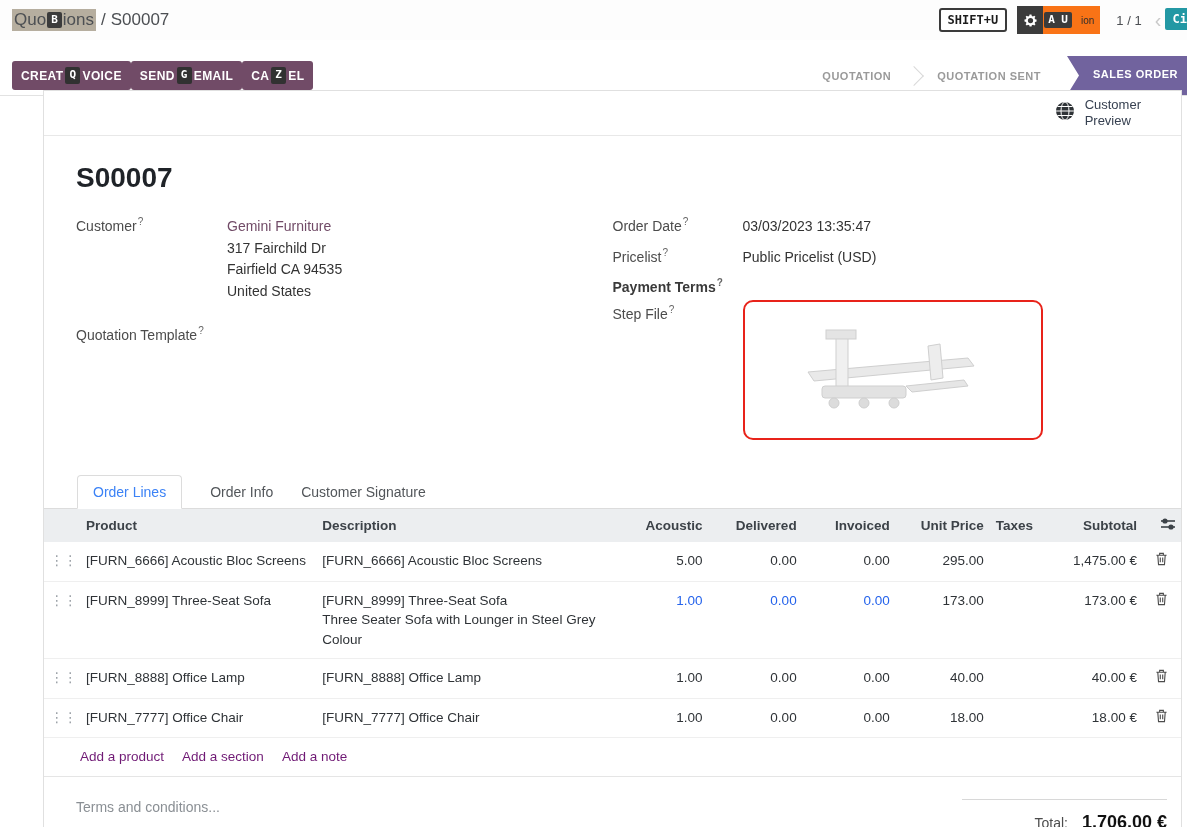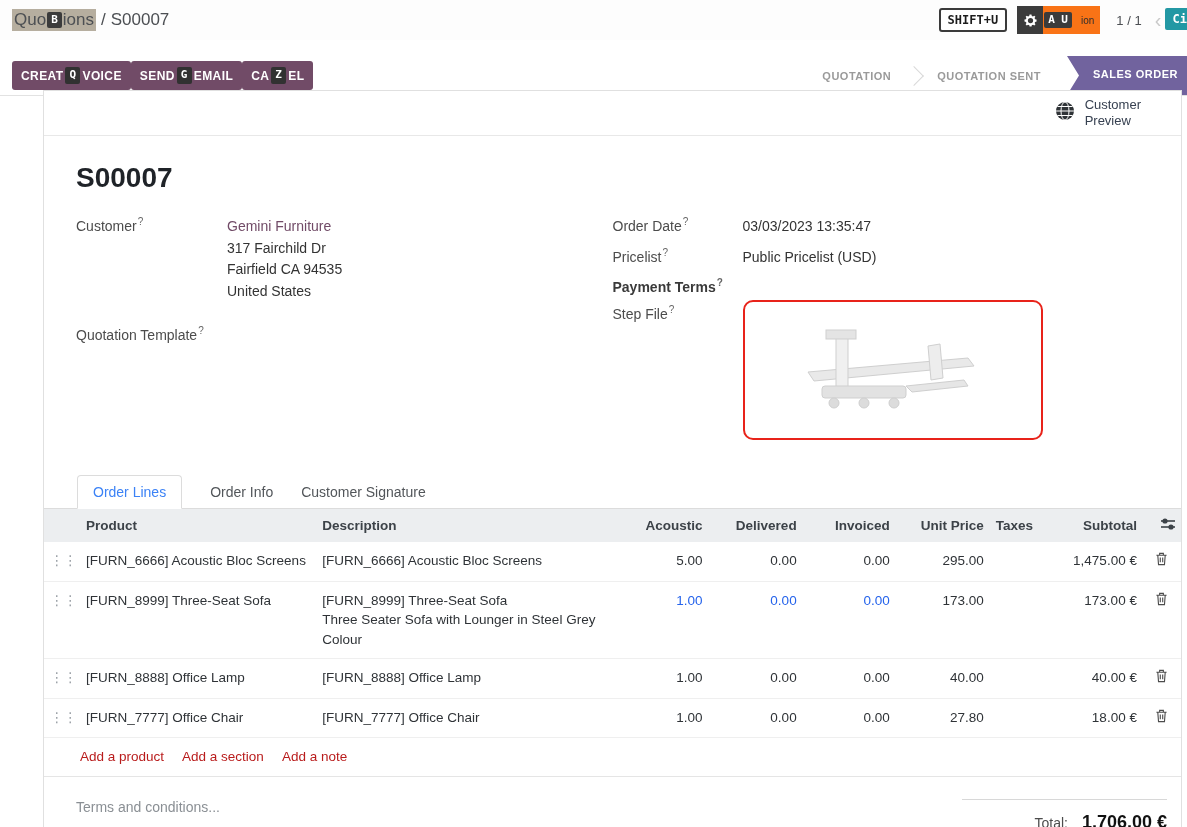--- a/index.html
+++ b/index.html
@@ -90,21 +90,21 @@
     color:#2f3337; line-height:1.45; }
   td.num, th.num { text-align:right; }
   .accent td.num.blue { color:#2563eb; }
   .handle { color:#9aa0a6; cursor:grab; text-align:center; }
   .desc2 { }
   .sub-cell { white-space:nowrap; }
   .trash-cell { text-align:center; cursor:pointer; padding-top:10px; }
 
   .add-links { display:flex; gap:18px; padding:11px 0 12px 36px;
     border-bottom:1px solid #e5e5e5; }
-  .add-links span { color:#b91c1c; font-size:13.5px; cursor:pointer; }
+  .add-links span { color:#701a75; font-size:13.5px; cursor:pointer; }
 
   
   .summary { display:flex; justify-content:space-between; padding:22px 14px 0 32px; }
   .terms { color:#8a8f94; font-size:14px; cursor:text; }
   .totals { width:205px; border-top:1px solid #d8d8d8; padding-top:12px;
     display:flex; justify-content:flex-end; align-items:baseline; gap:14px; }
   .total-label { font-size:14px; color:#4c4c4c; }
   .total-amount { font-size:18px; font-weight:bold; color:#111; white-space:nowrap; }
 </style>
 </head>
@@ -333,21 +333,21 @@
         </td>
       </tr>
 
       <tr>
         <td class="handle">⋮⋮</td>
         <td>[FURN_7777] Office Chair</td>
         <td>[FURN_7777] Office Chair</td>
         <td class="num">1.00</td>
         <td class="num">0.00</td>
         <td class="num">0.00</td>
-        <td class="num">27.80</td>
+        <td class="num">18.00</td>
         <td></td>
         <td class="num sub-cell">18.00 €</td>
         <td class="trash-cell">
           <svg width="13" height="14" viewBox="0 0 14 15">
               <g stroke="#4c4c4c" stroke-width="1.2" fill="none">
                 <path d="M1.5 3.5h11M5 3.5v-2h4v2M3 3.5l.8 10h6.4l.8-10M5.7 6v5M8.3 6v5"></path>
               </g>
             </svg>
         </td>
       </tr>

